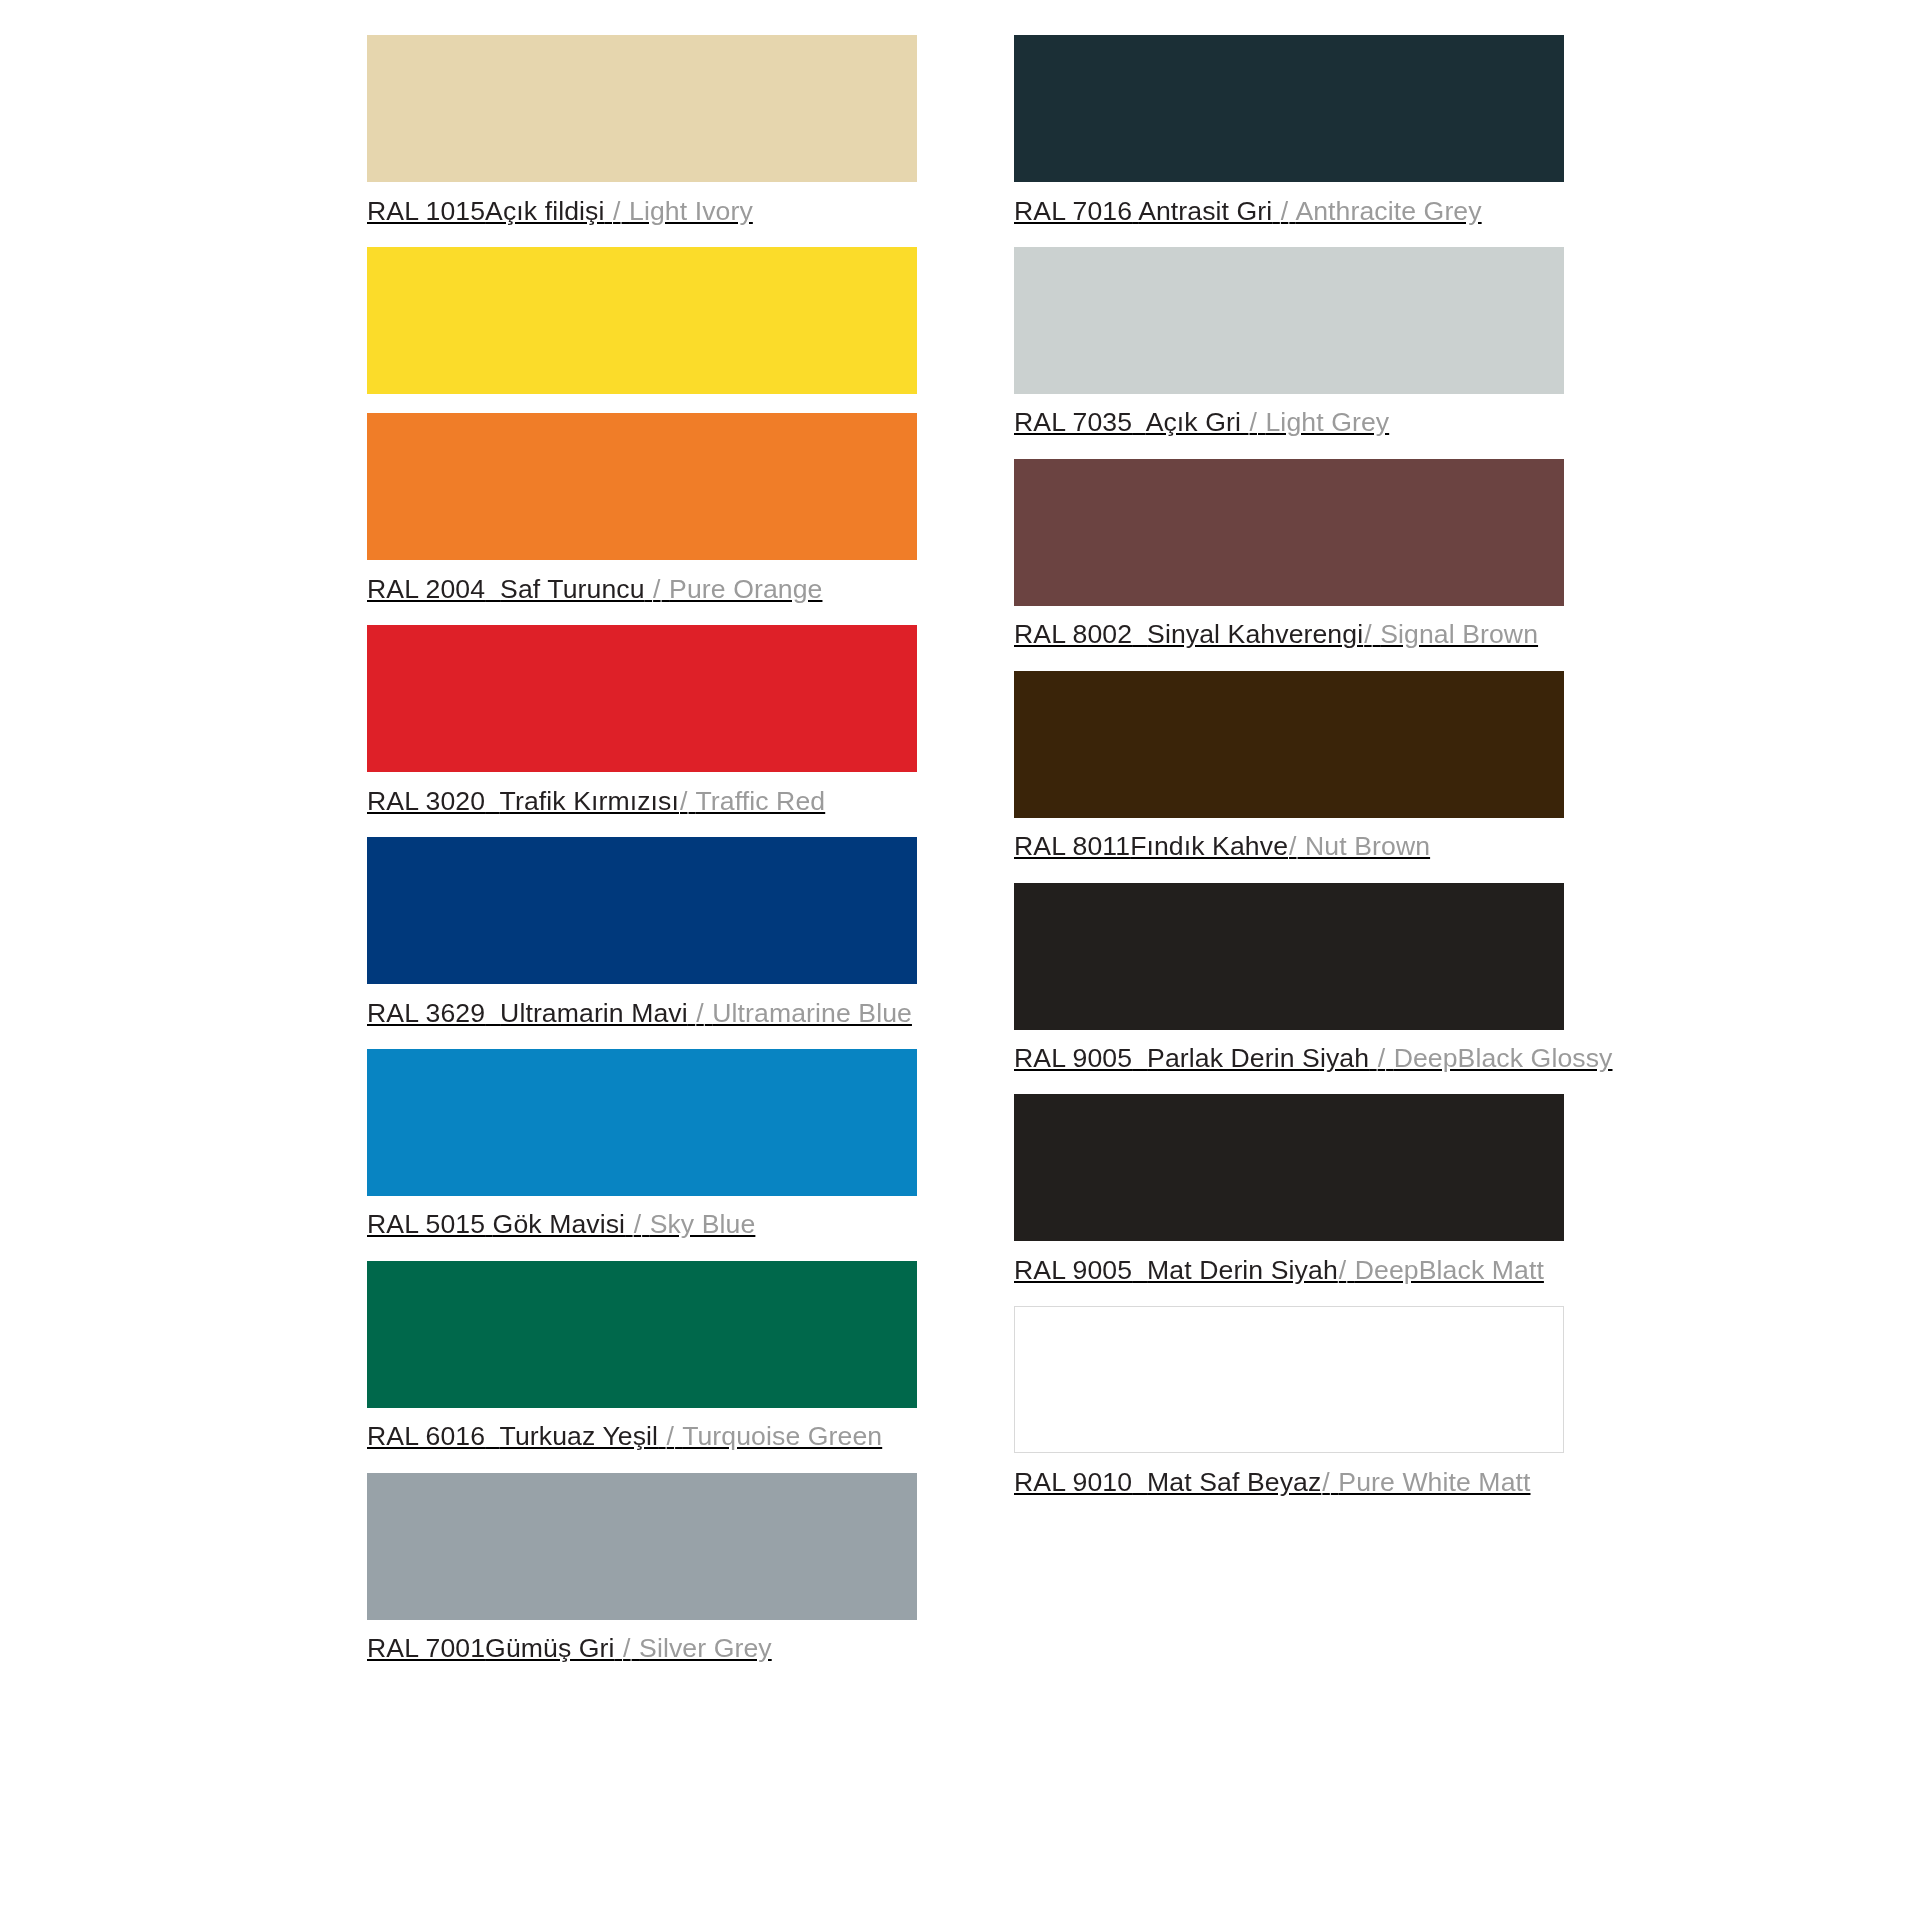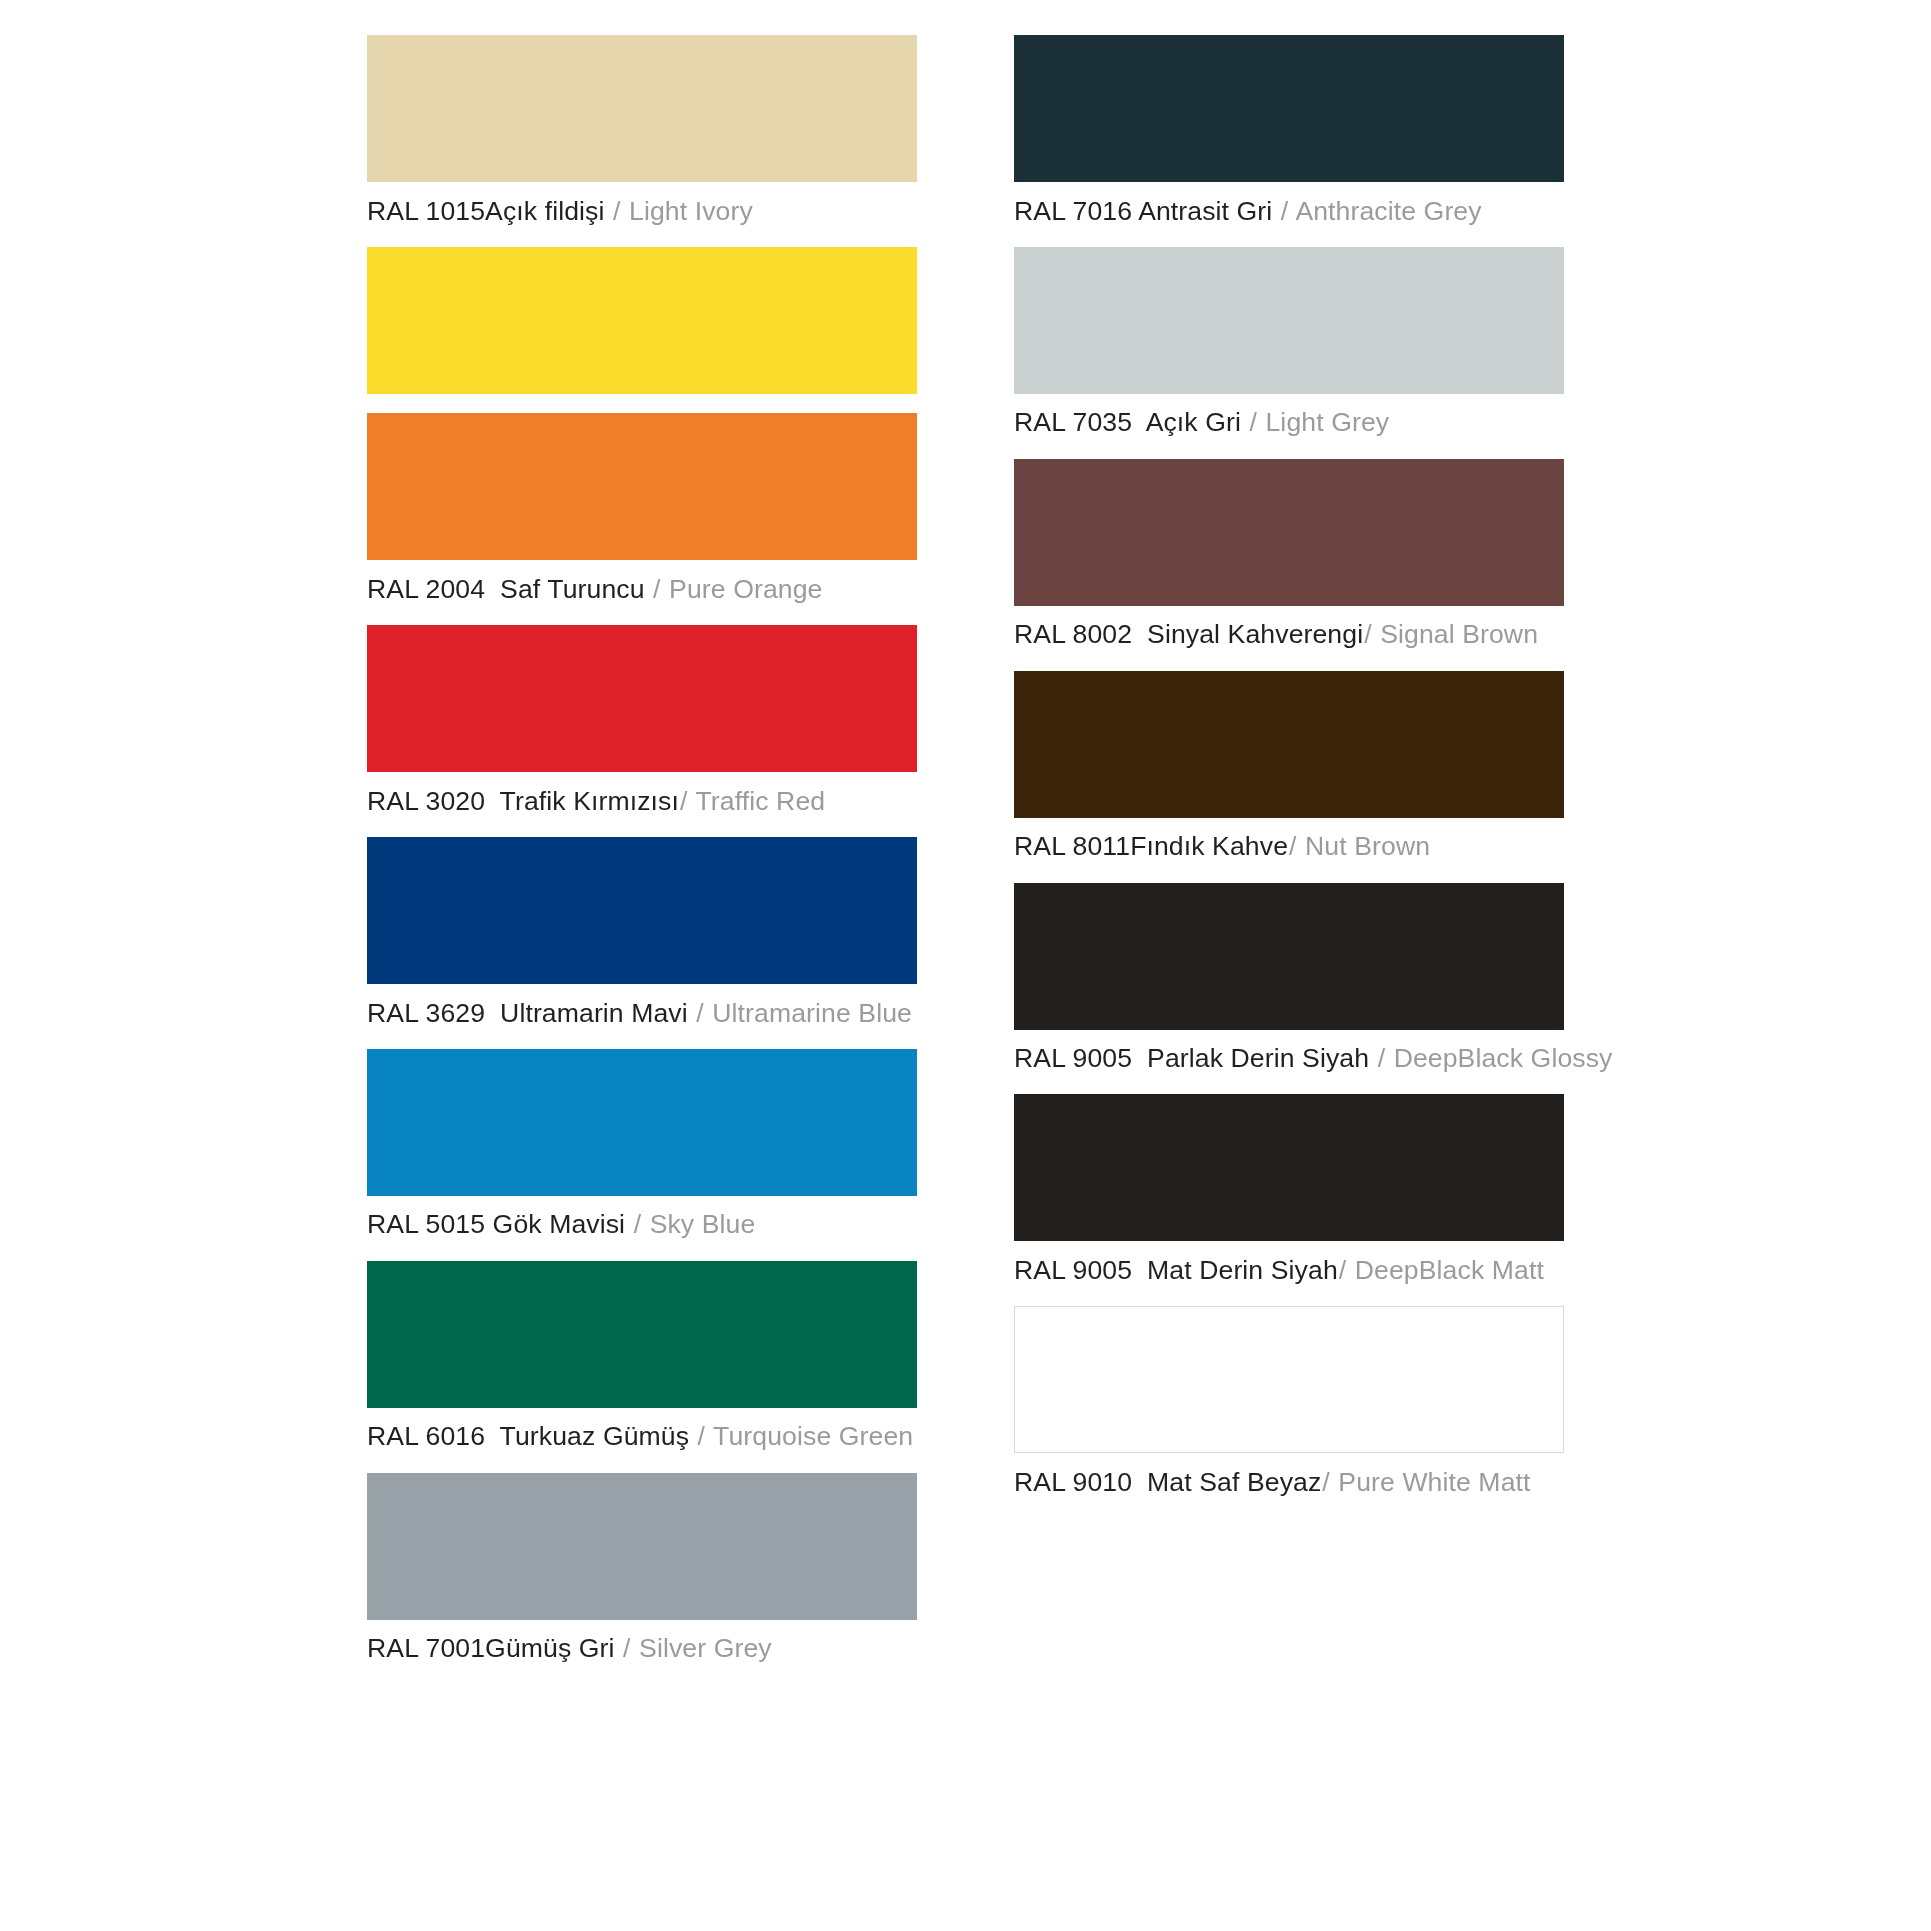--- a/index.html
+++ b/index.html
@@ -33,20 +33,21 @@
   }
 
   .column {
     display: flex;
     flex-direction: column;
   }
 
   .swatch-entry {
     width: 550px;
     margin-bottom: 19.3px;
+    text-decoration: underline;
   }
 
   .swatch-chip {
     width: 550px;
     height: 147px;
     box-sizing: border-box;
     display: block;
   }
   .swatch-chip.outlined {
     border: 1px solid #d9d9d9;
@@ -100,21 +101,21 @@
         <div class="swatch-entry">
           <div class="swatch-chip" style="background-color: rgb(0, 57, 124);"></div>
           <div class="swatch-caption"><span class="ral-code">RAL 3629</span><span style="white-space: pre;">  </span><span class="ral-name">Ultramarin Mavi</span><span style="white-space: pre;"> </span><span class="sep">/</span><span style="white-space: pre;"> </span><span class="ral-english">Ultramarine Blue</span></div>
         </div>
         <div class="swatch-entry">
           <div class="swatch-chip" style="background-color: rgb(8, 132, 194);"></div>
           <div class="swatch-caption"><span class="ral-code">RAL 5015</span><span style="white-space: pre;"> </span><span class="ral-name">Gök Mavisi</span><span style="white-space: pre;"> </span><span class="sep">/</span><span style="white-space: pre;"> </span><span class="ral-english">Sky Blue</span></div>
         </div>
         <div class="swatch-entry">
           <div class="swatch-chip" style="background-color: rgb(0, 104, 75);"></div>
-          <div class="swatch-caption"><span class="ral-code">RAL 6016</span><span style="white-space: pre;">  </span><span class="ral-name">Turkuaz Gümüş</span><span style="white-space: pre;"> </span><span class="sep">/</span><span style="white-space: pre;"> </span><span class="ral-english">Turquoise Green</span></div>
+          <div class="swatch-caption"><span class="ral-code">RAL 6016</span><span style="white-space: pre;">  </span><span class="ral-name">Turkuaz Yeşil</span><span style="white-space: pre;"> </span><span class="sep">/</span><span style="white-space: pre;"> </span><span class="ral-english">Turquoise Green</span></div>
         </div>
         <div class="swatch-entry">
           <div class="swatch-chip" style="background-color: rgb(152, 162, 168);"></div>
           <div class="swatch-caption"><span class="ral-code">RAL 7001</span><span style="white-space: pre;"></span><span class="ral-name">Gümüş  Gri</span><span style="white-space: pre;"> </span><span class="sep">/</span><span style="white-space: pre;"> </span><span class="ral-english">Silver Grey</span></div>
         </div>
       </div>
     <div class="column" id="col-right">
         <div class="swatch-entry">
           <div class="swatch-chip" style="background-color: rgb(27, 47, 54);"></div>
           <div class="swatch-caption"><span class="ral-code">RAL 7016</span><span style="white-space: pre;"> </span><span class="ral-name">Antrasit  Gri</span><span style="white-space: pre;"> </span><span class="sep">/</span><span style="white-space: pre;"> </span><span class="ral-english">Anthracite Grey</span></div>

